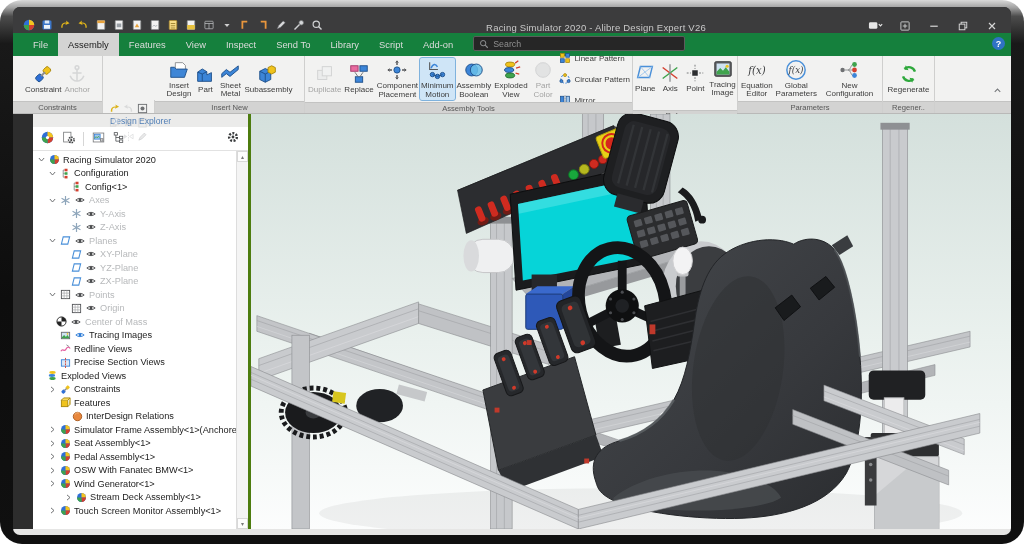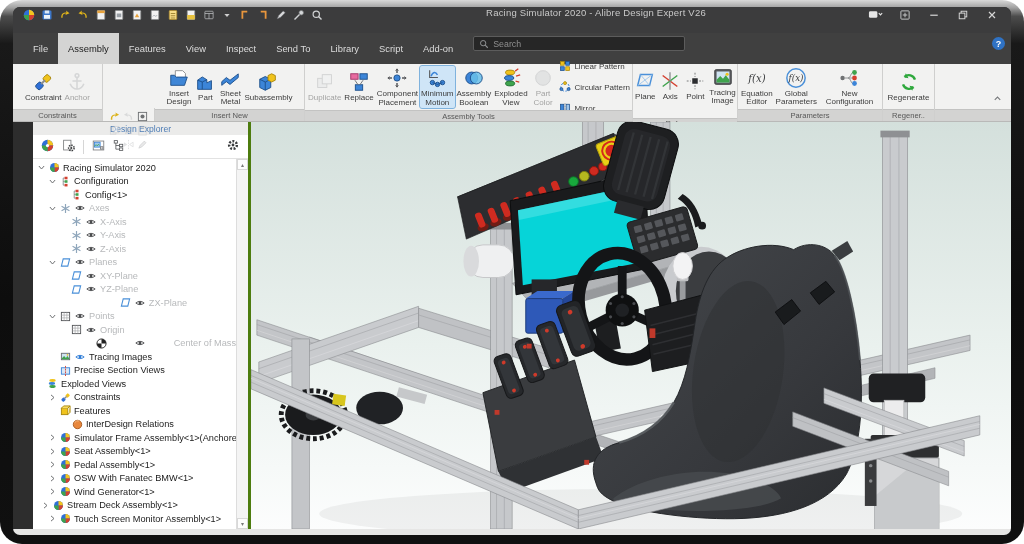--- a/index.html
+++ b/index.html
@@ -3,29 +3,29 @@
 <meta charset="utf-8">
 <style>
   * { margin:0; padding:0; box-sizing:border-box; }
   body { background:#ffffff; font-family:"Liberation Sans", sans-serif; width:1024px; height:544px; overflow:hidden; }
   .device { width:1024px; height:544px; border-radius:22px;
     background:linear-gradient(180deg,#d9d9d9 0,#a2a2a2 1.4%,#4c4c4c 3%,#191919 8%,#0d0d0d 55%,#101010 100%);
     padding:7px 13px 9px 13px; }
   .screen { width:998px; height:528px; border-radius:7px; overflow:hidden; background:#2d2d2d; display:flex; flex-direction:column; }
 
   
-  .titlebar { height:26px; background:#3c3c3d; display:flex; align-items:flex-start; padding:0 8px; flex:none; }
+  .titlebar { height:26px; background:#3c3c3d; display:flex; align-items:flex-end; padding:0 8px; flex:none; }
   .qat { display:flex; align-items:center; gap:3px; }
   .qbtn { width:15px; height:16px; display:flex; align-items:center; justify-content:center; }
   .title { flex:1; text-align:center; font-size:9.5px; color:#c9c9c9; letter-spacing:.2px; }
   .winctl { display:flex; align-items:center; gap:14px; padding-right:4px; }
   .wbtn { width:15px; height:15px; display:flex; align-items:center; justify-content:center; }
 
   
-  .menubar { height:31px; background:#404040; display:flex; align-items:stretch; flex:none; }
+  .menubar { height:23px; background:#15803d; display:flex; align-items:stretch; flex:none; }
   .mtabs { display:flex; align-items:stretch; padding-left:10px; }
   .mtab { color:#dcdcdc; font-size:9.4px; padding:0 10px; display:flex; align-items:center; cursor:default; }
   .mtab.active { background:#d4d4d3; color:#1b1b1b; }
   .searchbox { width:212px; height:15px; margin:3px 0 0 10px; background:#262626; border:1px solid #5c5c5c; border-radius:2px;
     display:flex; align-items:center; gap:4px; padding:0 5px; }
   .searchbox .ph { color:#8f8f8f; font-size:8.8px; }
   .mspace { flex:1; }
   .helpbtn { width:13px; height:13px; border-radius:50%; background:#2f72c4; color:#fff; font-size:9px; font-weight:bold;
     display:flex; align-items:center; justify-content:center; margin:4px 6px 0 0; }
 
@@ -779,35 +779,20 @@
                   <svg viewBox="0 0 12 12" width="11" height="11">
                     <path d="M6 1 V11 M1.7 3.5 L10.3 8.5 M10.3 3.5 L1.7 8.5" stroke="#8fa6bb" stroke-width="1.3"></path>
                   </svg>
                 </span>
                 <span class="ic">
                   <svg viewBox="0 0 12 12" width="12" height="10">
                     <path d="M1 6 Q6 2 11 6 Q6 10 1 6 Z" fill="none" stroke="#4a4c4e" stroke-width="1.1"></path>
                     <circle cx="6" cy="6" r="1.7" fill="#4a4c4e"></circle>
                   </svg>
                 </span>
-                <span class="tlabel">X-Axis</span>
-              </div>
-              <div class="trow dim" style="padding-left: 25px;">
-                <div class="texp"></div>
-                <span class="ic">
-                  <svg viewBox="0 0 12 12" width="11" height="11">
-                    <path d="M6 1 V11 M1.7 3.5 L10.3 8.5 M10.3 3.5 L1.7 8.5" stroke="#8fa6bb" stroke-width="1.3"></path>
-                  </svg>
-                </span>
-                <span class="ic">
-                  <svg viewBox="0 0 12 12" width="12" height="10">
-                    <path d="M1 6 Q6 2 11 6 Q6 10 1 6 Z" fill="none" stroke="#4a4c4e" stroke-width="1.1"></path>
-                    <circle cx="6" cy="6" r="1.7" fill="#4a4c4e"></circle>
-                  </svg>
-                </span>
                 <span class="tlabel">Y-Axis</span>
               </div>
               <div class="trow dim" style="padding-left: 25px;">
                 <div class="texp"></div>
                 <span class="ic">
                   <svg viewBox="0 0 12 12" width="11" height="11">
                     <path d="M6 1 V11 M1.7 3.5 L10.3 8.5 M10.3 3.5 L1.7 8.5" stroke="#8fa6bb" stroke-width="1.3"></path>
                   </svg>
                 </span>
                 <span class="ic">
@@ -862,21 +847,21 @@
                   </svg>
                 </span>
                 <span class="ic">
                   <svg viewBox="0 0 12 12" width="12" height="10">
                     <path d="M1 6 Q6 2 11 6 Q6 10 1 6 Z" fill="none" stroke="#4a4c4e" stroke-width="1.1"></path>
                     <circle cx="6" cy="6" r="1.7" fill="#4a4c4e"></circle>
                   </svg>
                 </span>
                 <span class="tlabel">YZ-Plane</span>
               </div>
-              <div class="trow dim" style="padding-left: 25px; justify-content: center;">
+              <div class="trow dim" style="padding-left: 25px;">
                 <div class="texp"></div>
                 <span class="ic">
                   <svg viewBox="0 0 12 12" width="11" height="11">
                     <path d="M3.5 2 L10.5 2 L8.5 10 L1.5 10 Z" fill="none" stroke="#4a90d9" stroke-width="1.2"></path>
                   </svg>
                 </span>
                 <span class="ic">
                   <svg viewBox="0 0 12 12" width="12" height="10">
                     <path d="M1 6 Q6 2 11 6 Q6 10 1 6 Z" fill="none" stroke="#4a4c4e" stroke-width="1.1"></path>
                     <circle cx="6" cy="6" r="1.7" fill="#4a4c4e"></circle>
@@ -915,21 +900,21 @@
                   </svg>
                 </span>
                 <span class="ic">
                   <svg viewBox="0 0 12 12" width="12" height="10">
                     <path d="M1 6 Q6 2 11 6 Q6 10 1 6 Z" fill="none" stroke="#4a4c4e" stroke-width="1.1"></path>
                     <circle cx="6" cy="6" r="1.7" fill="#4a4c4e"></circle>
                   </svg>
                 </span>
                 <span class="tlabel">Origin</span>
               </div>
-              <div class="trow dim" style="padding-left: 25px; justify-content: space-between;">
+              <div class="trow dim" style="padding-left: 10px;">
                 <div class="texp"></div>
                 <span class="ic">
                   <svg viewBox="0 0 12 12" width="11" height="11">
                     <circle cx="6" cy="6" r="5" fill="#fff" stroke="#222"></circle>
                     <path d="M6 1 A5 5 0 0 1 11 6 L6 6 Z" fill="#222"></path>
                     <path d="M6 11 A5 5 0 0 1 1 6 L6 6 Z" fill="#222"></path>
                   </svg>
                 </span>
                 <span class="ic">
                   <svg viewBox="0 0 12 12" width="12" height="10">
@@ -949,20 +934,30 @@
                     <circle cx="8.2" cy="4.3" r="0.9" fill="#f0c31c"></circle>
                   </svg>
                 </span>
                 <span class="ic">
                   <svg viewBox="0 0 12 12" width="12" height="10">
                     <path d="M1 6 Q6 2 11 6 Q6 10 1 6 Z" fill="none" stroke="#2e7cd6" stroke-width="1.1"></path>
                     <circle cx="6" cy="6" r="1.7" fill="#2e7cd6"></circle>
                   </svg>
                 </span>
                 <span class="tlabel">Tracing Images</span>
+              </div>
+              <div class="trow" style="padding-left: 14px;">
+                <div class="texp"></div>
+                <span class="ic">
+                  <svg viewBox="0 0 12 12" width="11" height="11">
+                    <path d="M1 9 C3 5 5 11 7 6 C8 4 10 4 11 6" stroke="#e560a0" fill="none" stroke-width="1.3"></path>
+                    <path d="M7 2 l3 2" stroke="#8a8c8e"></path>
+                  </svg>
+                </span>
+                <span class="tlabel">Redline Views</span>
               </div>
               <div class="trow" style="padding-left: 14px;">
                 <div class="texp"></div>
                 <span class="ic">
                   <svg viewBox="0 0 12 12" width="11" height="11">
                     <rect x="1.5" y="3" width="9" height="7" fill="#d9e6f5" stroke="#3c85d8"></rect>
                     <path d="M6 1 v11" stroke="#d4402f" stroke-dasharray="2 1"></path>
                   </svg>
                 </span>
                 <span class="tlabel">Precise Section Views</span>
@@ -1100,21 +1095,21 @@
                 <span class="ic">
                   <svg viewBox="0 0 16 16" width="11" height="11">
                     <circle cx="8" cy="8" r="6.5" fill="#2f6fd6"></circle>
                     <path d="M8 1.5 A6.5 6.5 0 0 1 14.5 8 L8 8Z" fill="#f5c51d"></path>
                     <path d="M14.5 8 A6.5 6.5 0 0 1 8 14.5 L8 8Z" fill="#d4402f"></path>
                     <path d="M8 14.5 A6.5 6.5 0 0 1 1.5 8 L8 8Z" fill="#3fa34d"></path>
                   </svg>
                 </span>
                 <span class="tlabel">Wind Generator&lt;1&gt;</span>
               </div>
-              <div class="trow" style="padding-left: 7px;">
+              <div class="trow" style="padding-left: 30px;">
                 <div class="texp">
                   <span class="ic">
                     <svg viewBox="0 0 12 12" width="9" height="9">
                       <path d="M4 2.5 L8 6 L4 9.5" stroke="#6b6d6f" stroke-width="1.3" fill="none"></path>
                     </svg>
                   </span>
                 </div>
                 <span class="ic">
                   <svg viewBox="0 0 16 16" width="11" height="11">
                     <circle cx="8" cy="8" r="6.5" fill="#2f6fd6"></circle>

